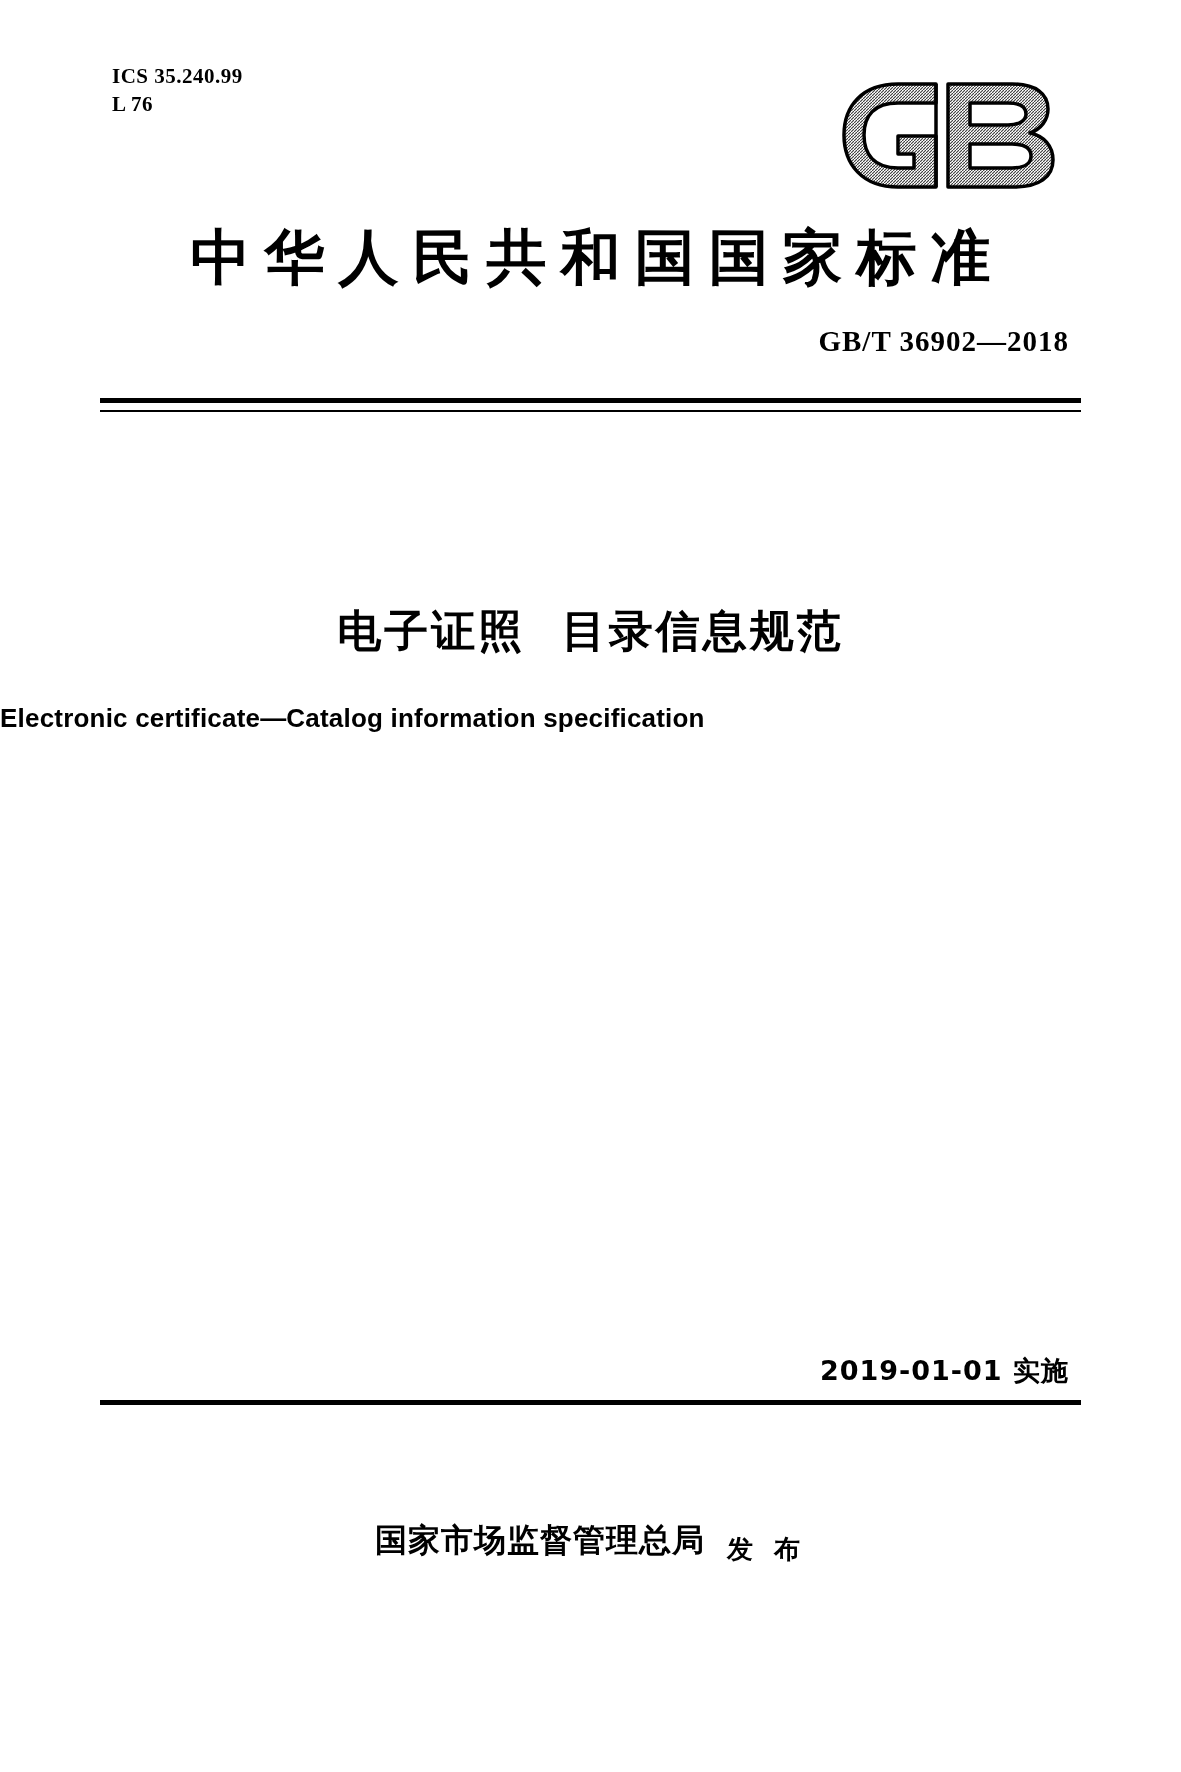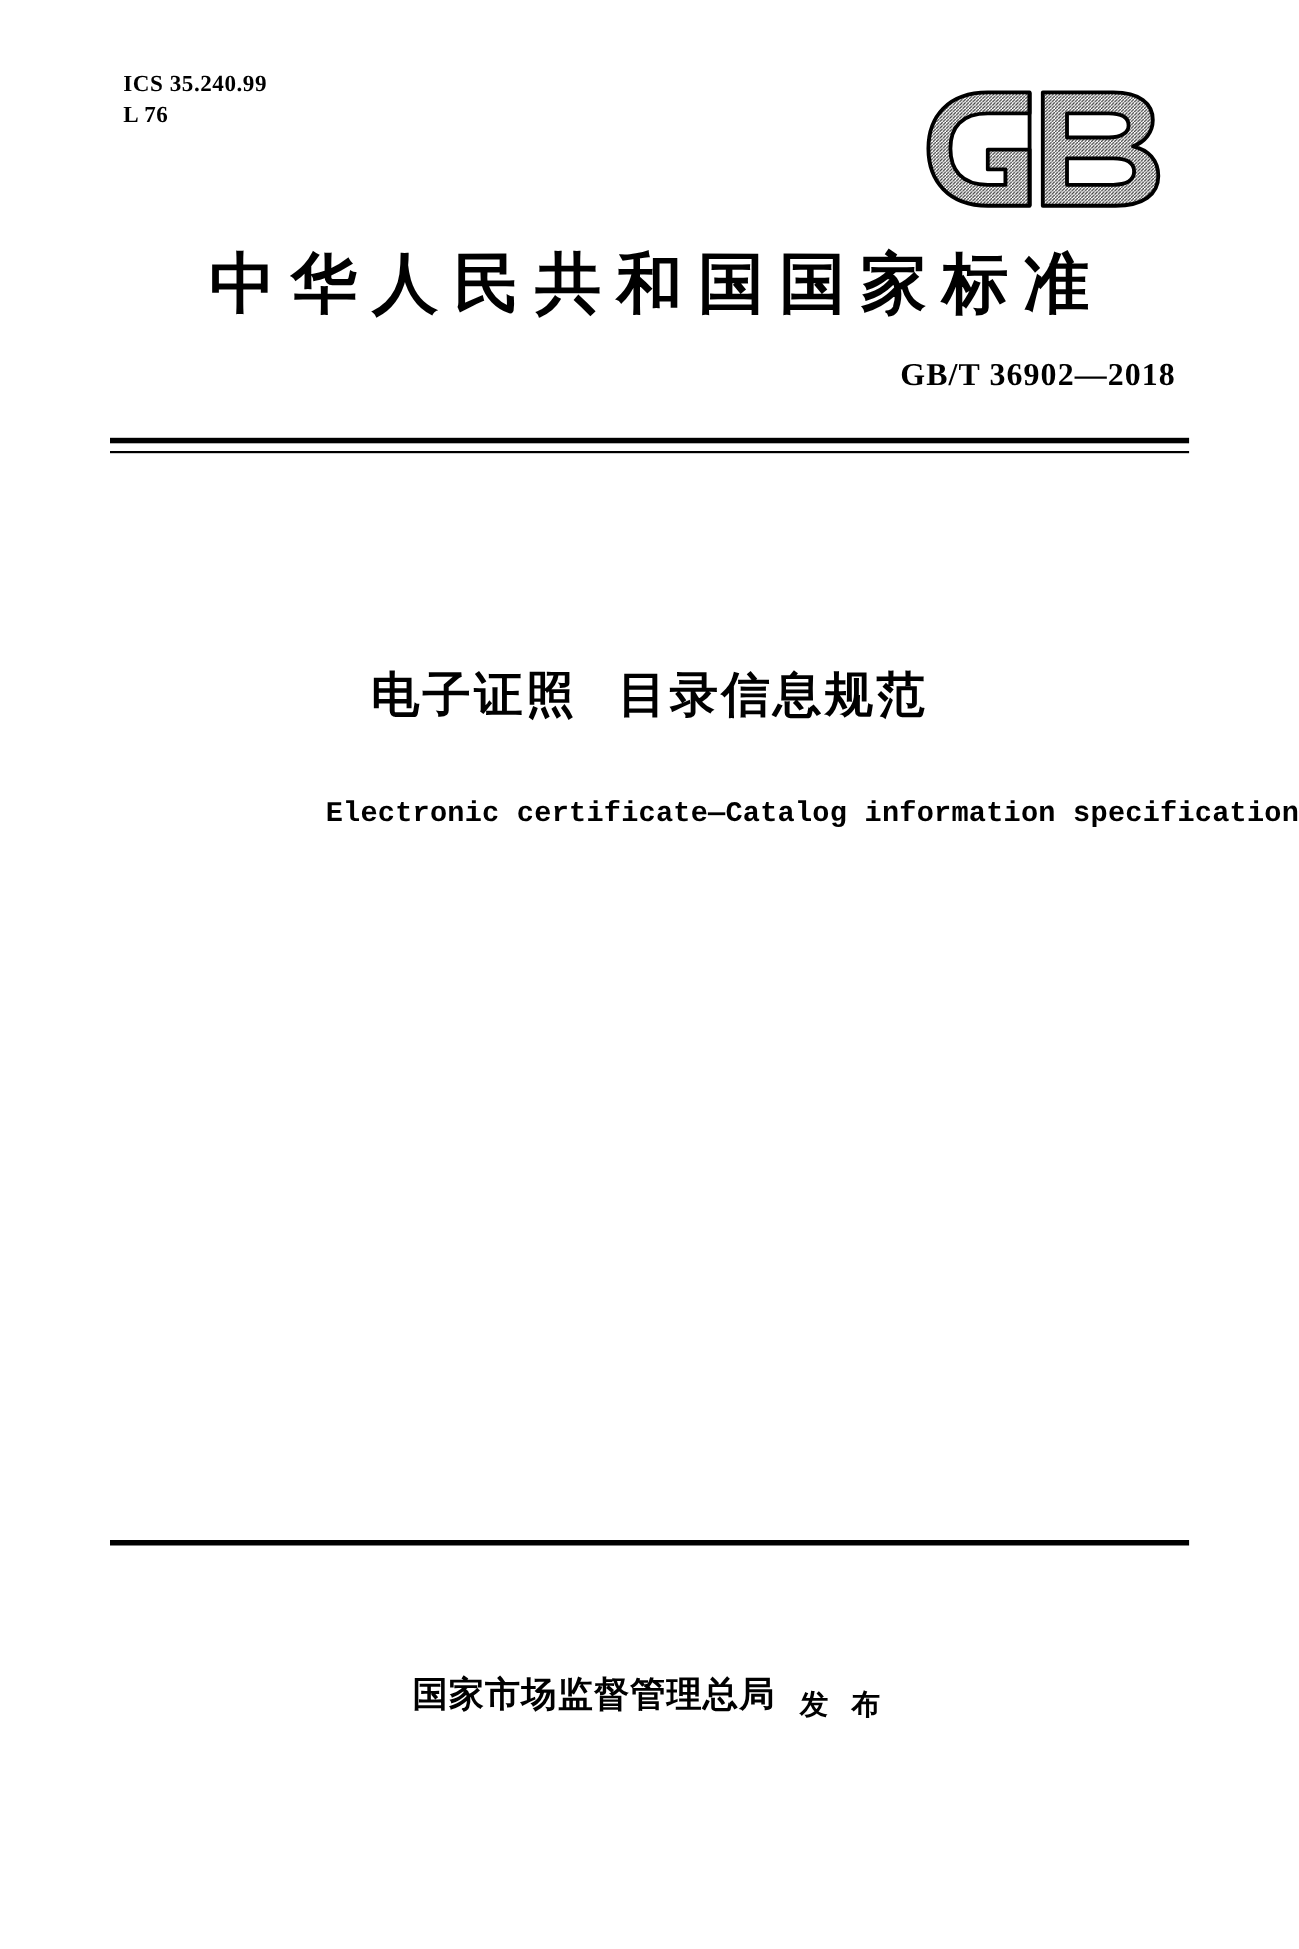--- a/index.html
+++ b/index.html
@@ -103,26 +103,25 @@
     font-weight: bold;
     font-size: 44px;
     letter-spacing: 3px;
     white-space: pre;
   }
   .title-en {
     position: absolute;
     left: 0;
     top: 703px;
     width: 1181px;
-    text-align: right;
-    font-family: Liberation Mono, monospace;
+    text-align: left;
+    font-family: Liberation Sans, sans-serif;
     font-weight: bold;
     font-size: 26px;
     letter-spacing: 0.2px;
-    margin-top: 21px;
   }
 
   
   .date-left {
     position: absolute;
     left: 112px;
     top: 1353px;
     font-family: "DejaVu Sans", "Liberation Sans", sans-serif;
     font-weight: bold;
     font-size: 27px;
@@ -229,20 +228,21 @@
   <div class="headline">中华人民共和国国家标准</div>
 
   <div class="std-number">GB/T 36902—2018</div>
 
   <div class="rule-thick"></div>
   <div class="rule-thin"></div>
 
   <div class="title-cn">电子证照  目录信息规范</div>
   <div class="title-en">Electronic certificate—Catalog information specification</div>
 
+  <div class="date-right">2019-01-01 实施</div>
 
   <div class="rule-bottom-thick"></div>
 
   <div class="issuer">
     <div class="issuer-names">
       <div>国家市场监督管理总局</div>
     </div>
     <div class="issuer-publish">发 布</div>
   </div>
 

